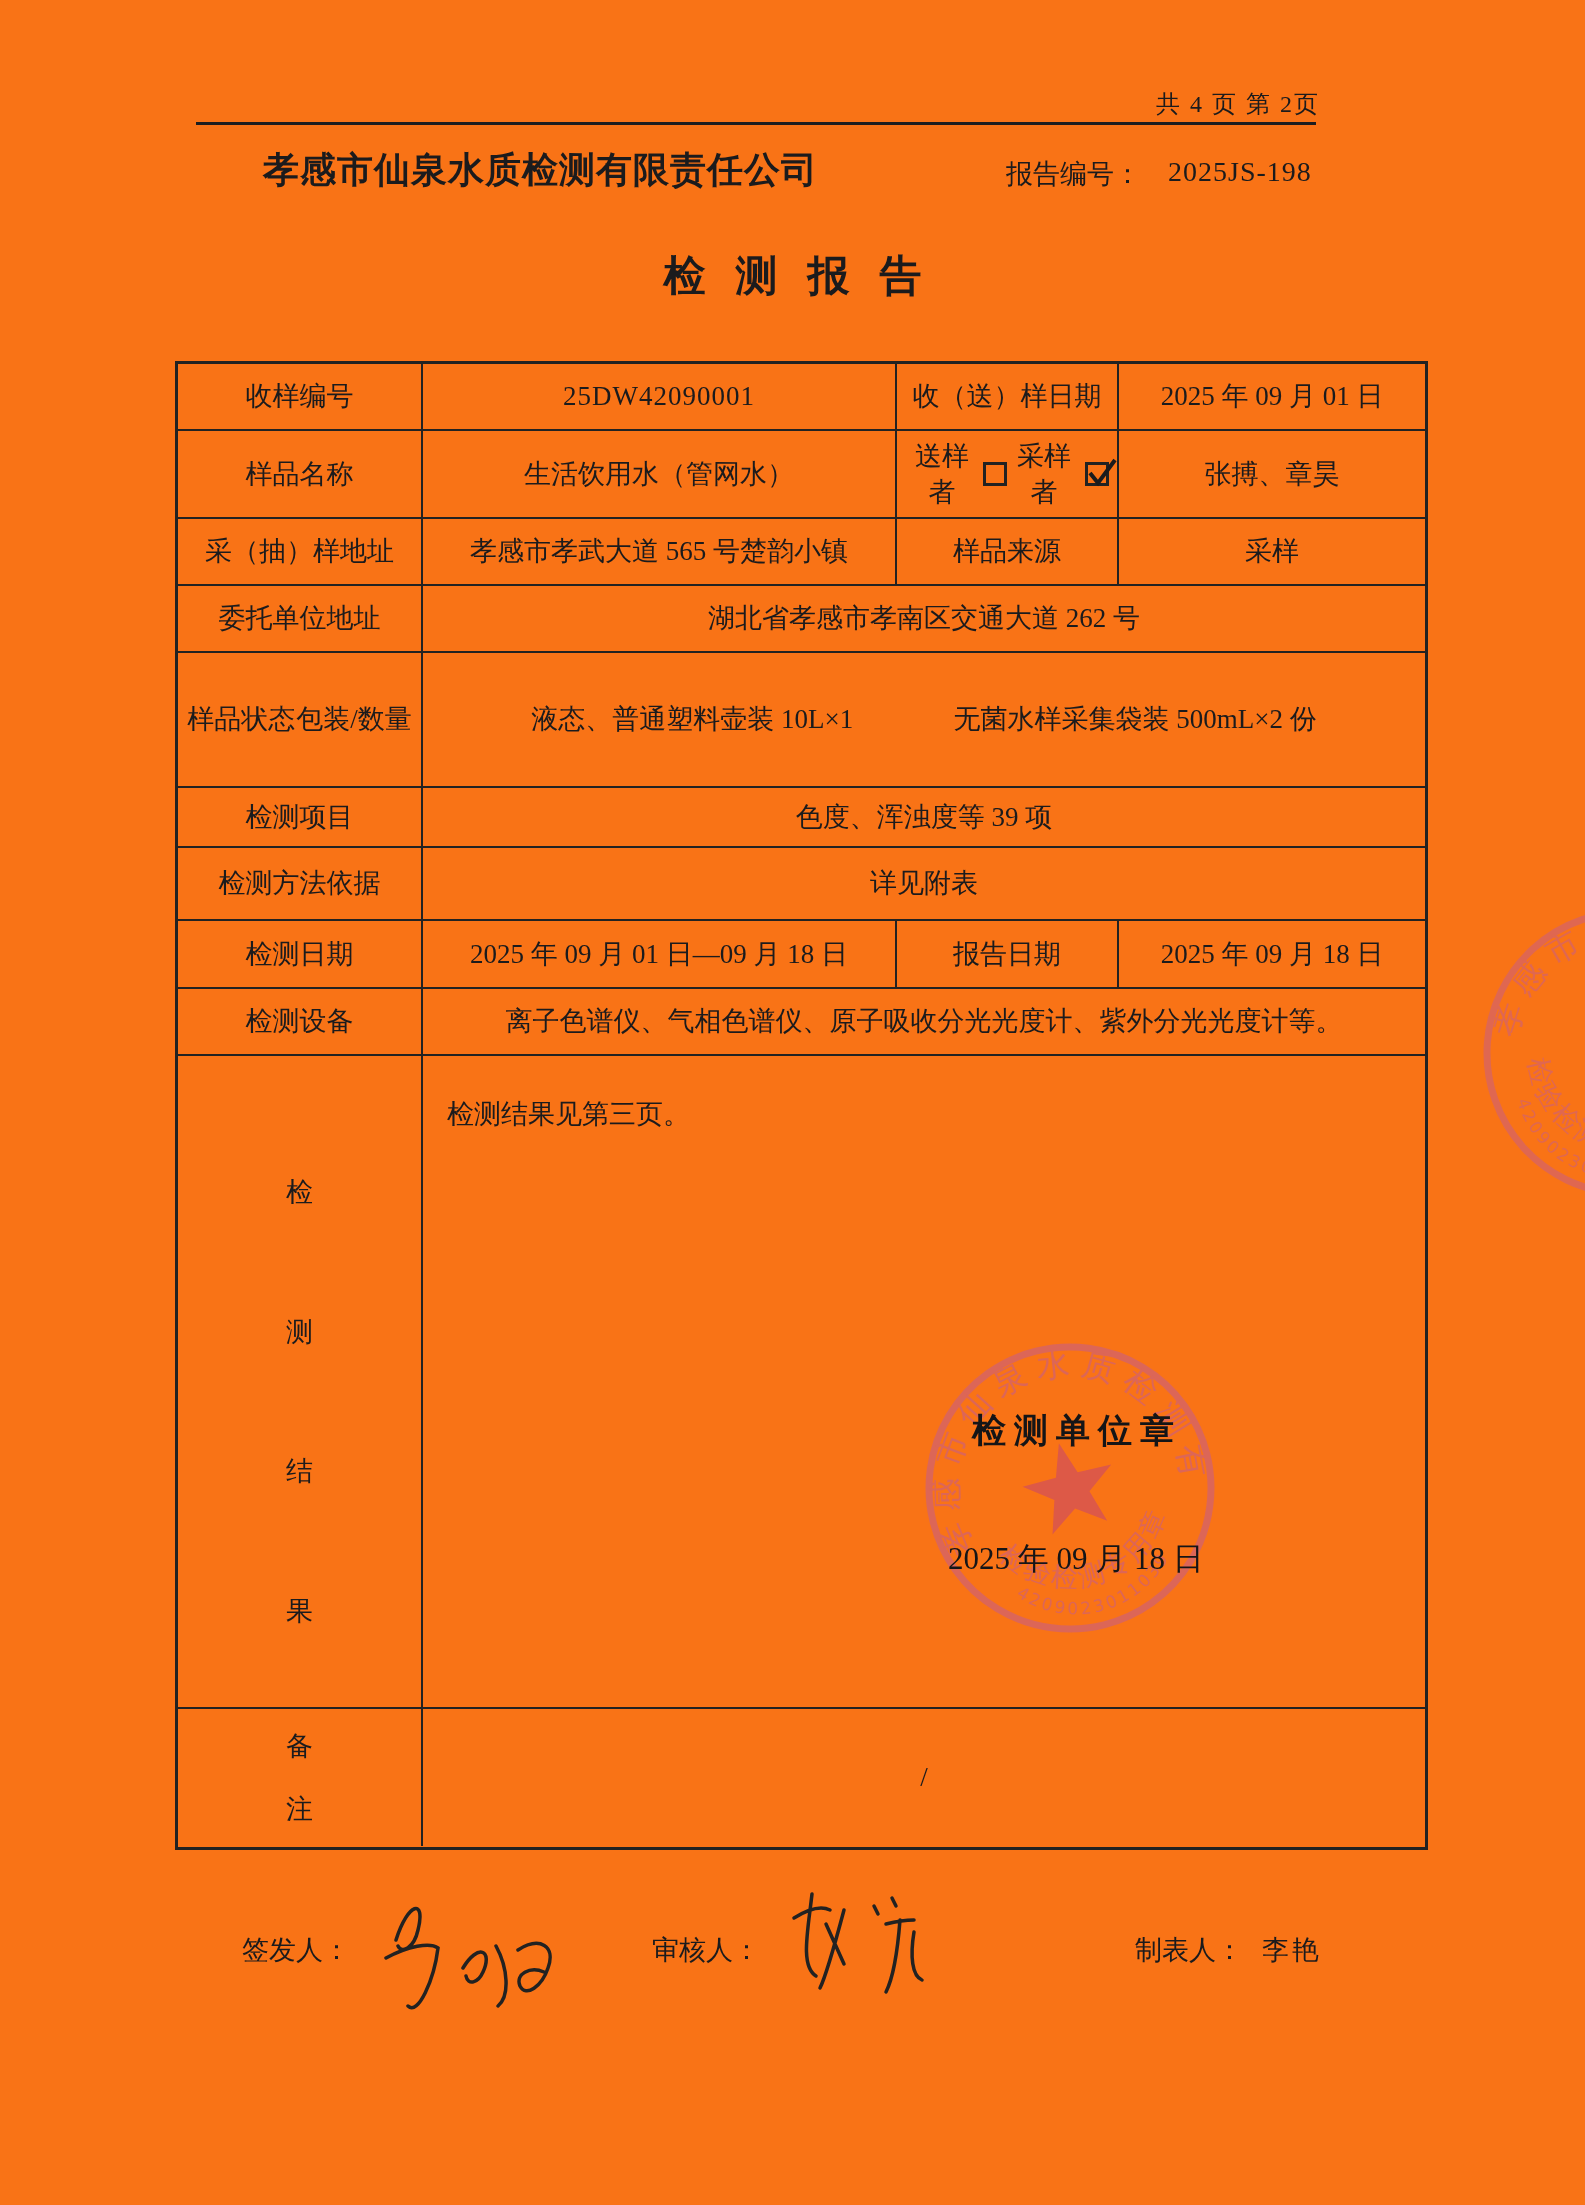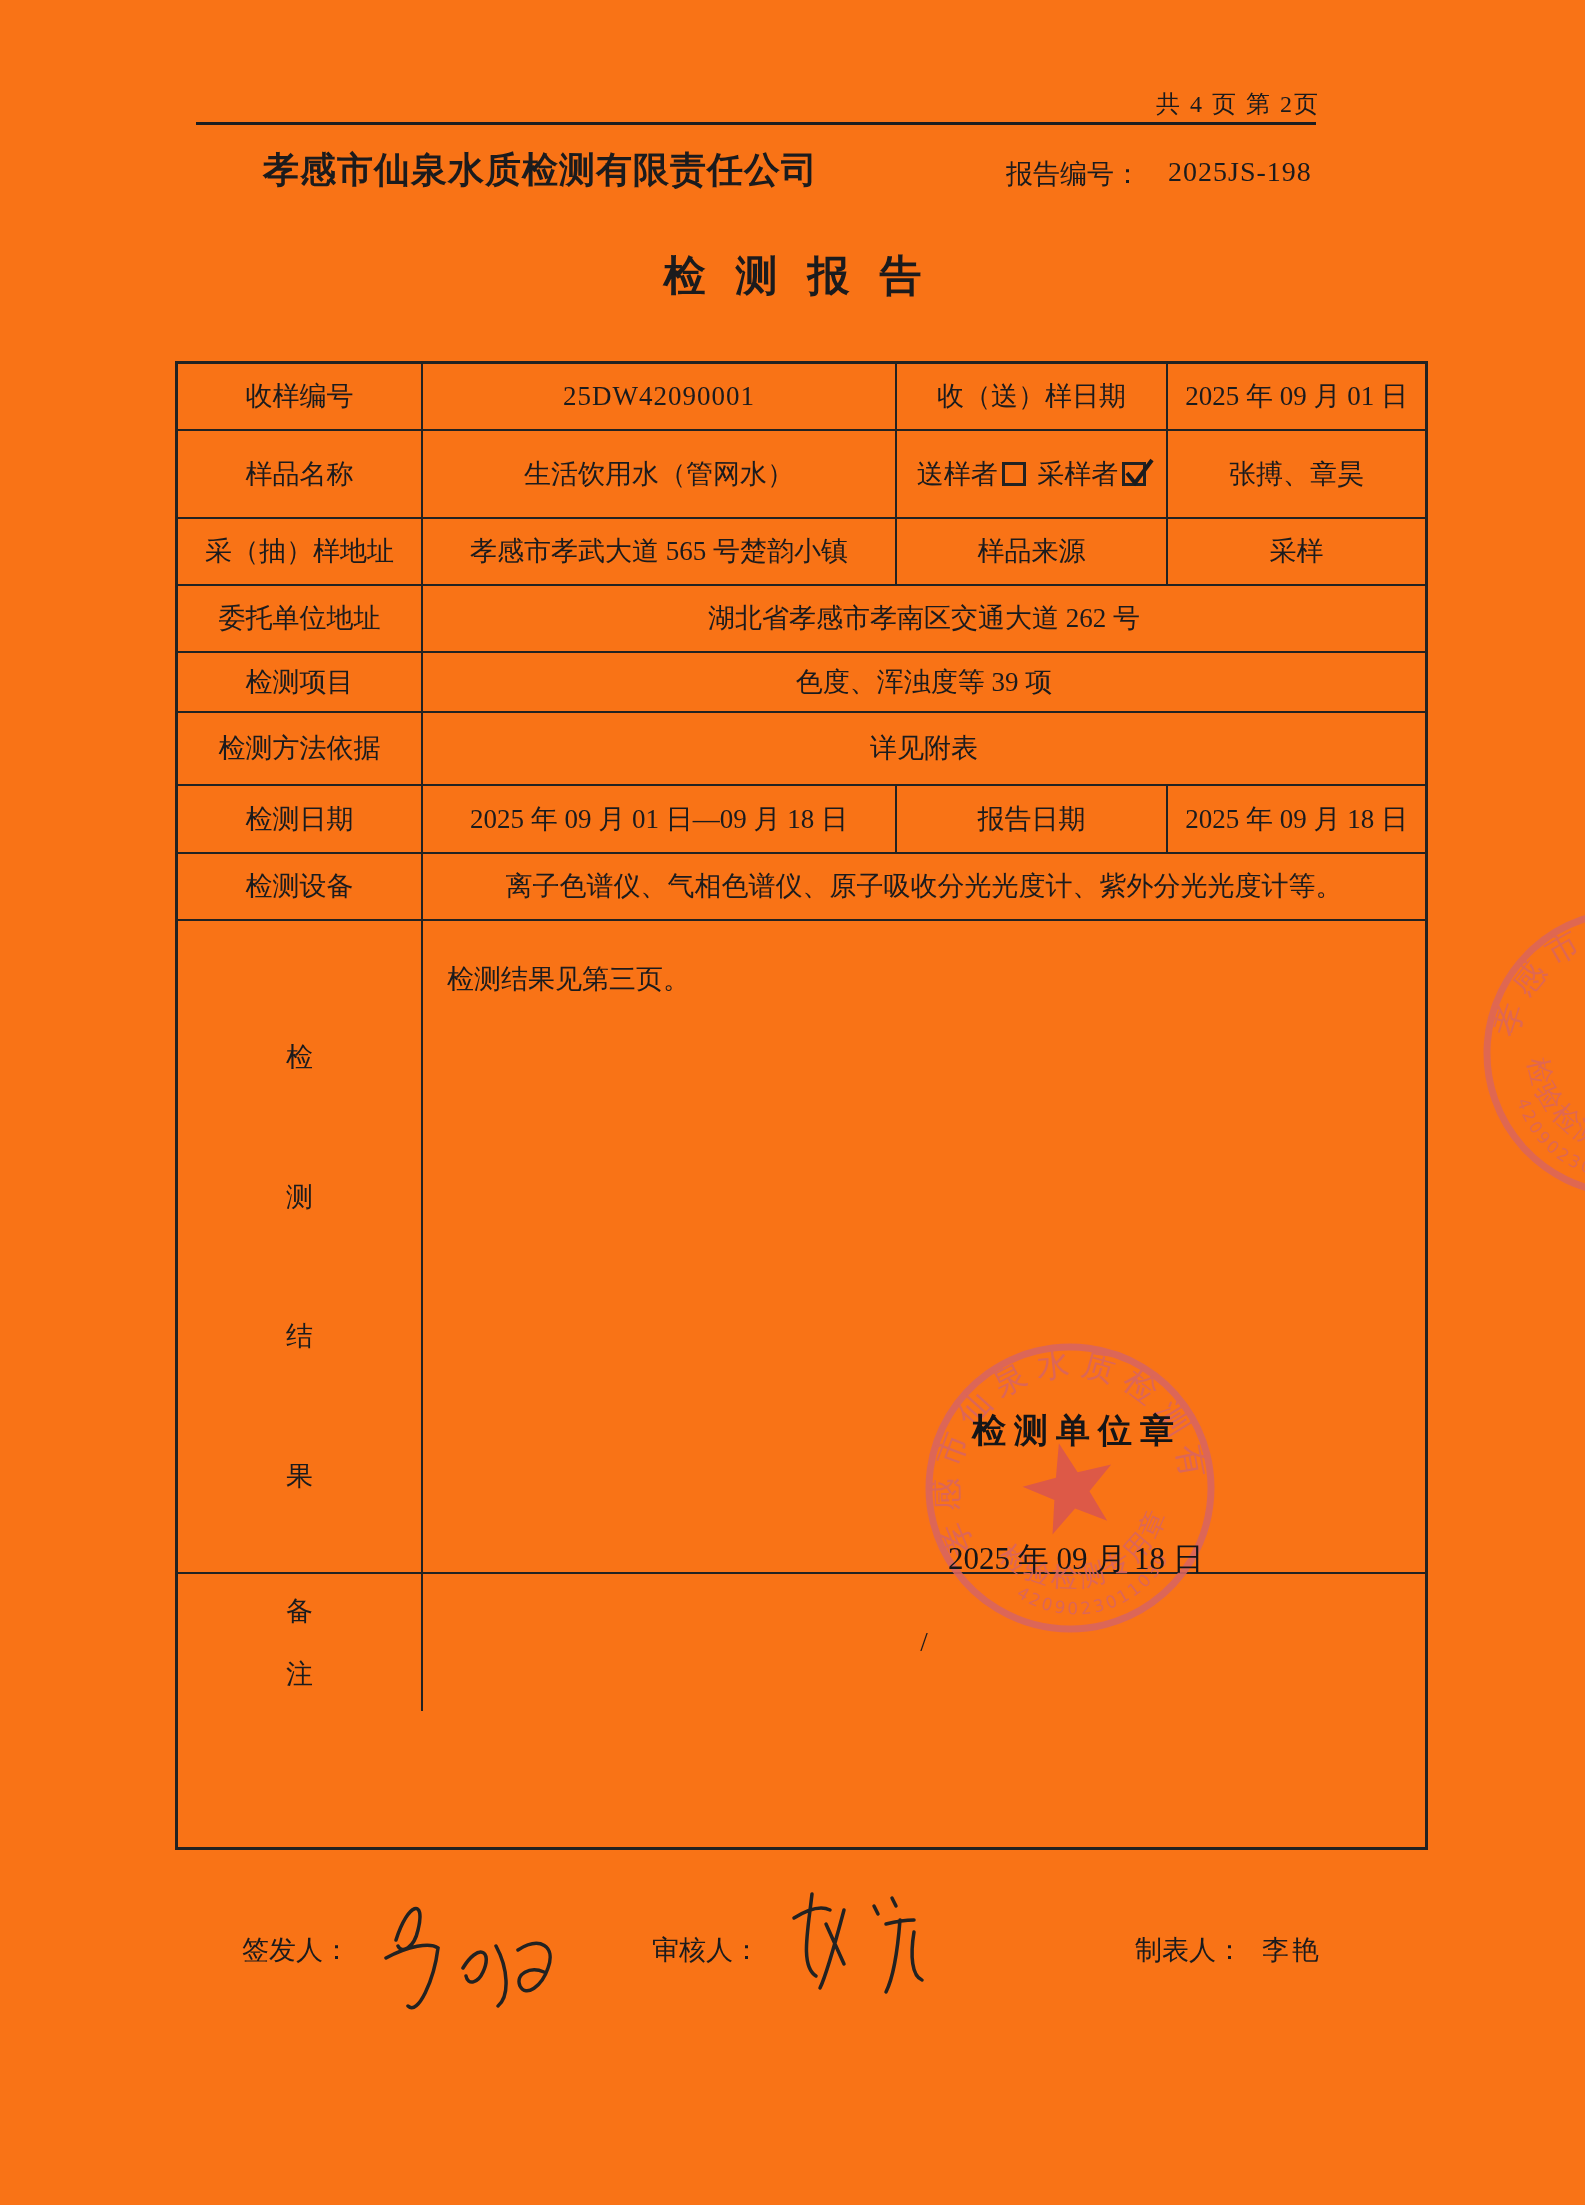--- a/index.html
+++ b/index.html
@@ -23,21 +23,21 @@
   .tbl{position:absolute;left:175px;top:361px;width:1253px;height:1489px;
     border:3px solid #222;box-sizing:border-box;}
   .row{display:flex;box-sizing:border-box;border-bottom:2px solid #222;}
   .row:last-child{border-bottom:none;}
   .cell{box-sizing:border-box;border-right:2px solid #222;display:flex;
     align-items:center;justify-content:center;text-align:center;
     font-size:27px;line-height:1.35;padding:4px 8px;}
   .cell:last-child{border-right:none;}
   .c1{width:245px;flex:none;}
   .c2{width:474px;flex:none;}
-  .c3{width:271px;flex:none;}
+  .c3{width:222px;flex:none;}
   .c4{flex:1;}
   .span3{flex:1;}
   .col{flex-direction:row;justify-content:space-evenly;}
   .mono-num{letter-spacing:1px;}
   .vlabel{flex-direction:column;justify-content:space-between;
     padding-top:118px;padding-bottom:78px;align-items:center;}
   .vlabel2{flex-direction:column;justify-content:center;gap:26px;align-items:center;}
   .topleft{align-items:flex-start;justify-content:flex-start;text-align:left;
     padding:40px 0 0 24px;}
   
@@ -103,20 +103,30 @@
       <div class="cell c2">孝感市孝武大道 565 号楚韵小镇</div>
       <div class="cell c3">样品来源</div>
       <div class="cell c4">采样</div>
     </div>
 
     <div class="row" style="height:67px">
       <div class="cell c1">委托单位地址</div>
       <div class="cell span3">湖北省孝感市孝南区交通大道 262 号</div>
     </div>
 
+    <div class="row" style="height:135px">
+      <div class="cell c1 col">
+        <span>样品状态</span>
+        <span>包装/数量</span>
+      </div>
+      <div class="cell span3 col">
+        <span>液态、普通塑料壶装 10L×1</span>
+        <span>无菌水样采集袋装 500mL×2 份</span>
+      </div>
+    </div>
 
     <div class="row" style="height:60px">
       <div class="cell c1">检测项目</div>
       <div class="cell span3">色度、浑浊度等 39 项</div>
     </div>
 
     <div class="row" style="height:73px">
       <div class="cell c1" style="padding:4px 2px">检测方法依据</div>
       <div class="cell span3">详见附表</div>
     </div>

